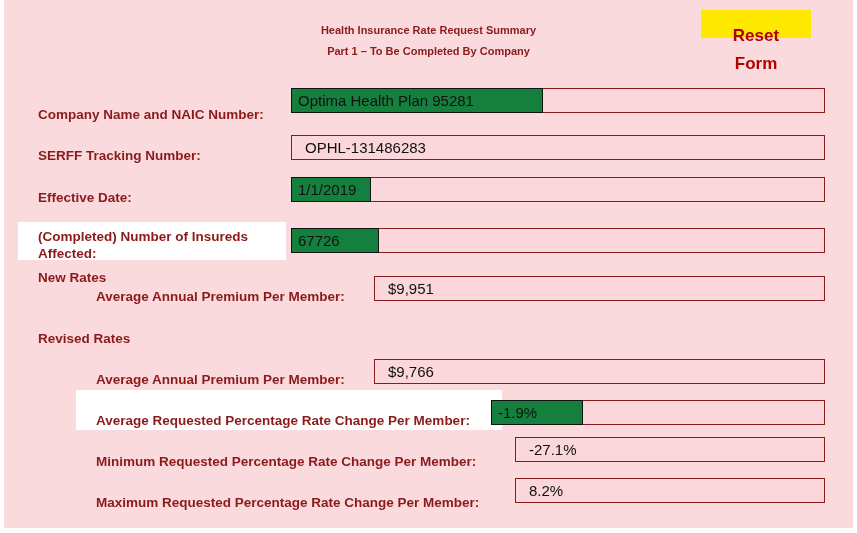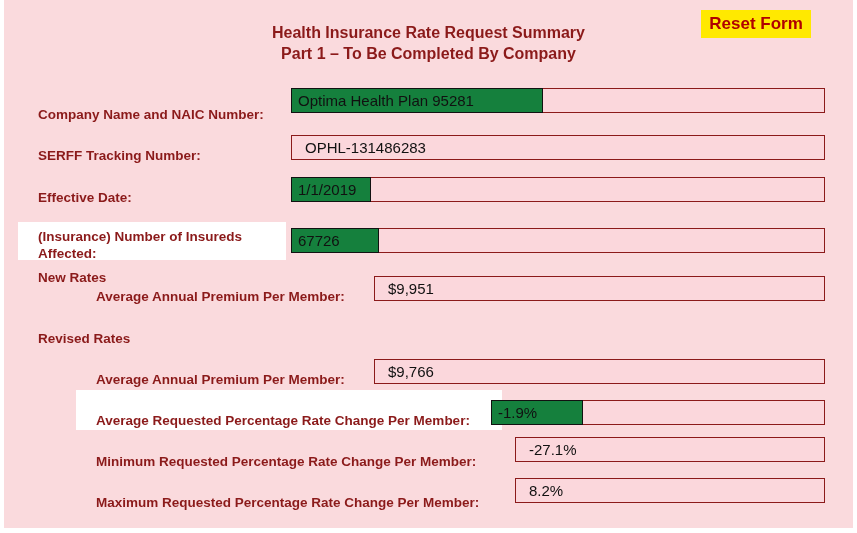--- a/index.html
+++ b/index.html
@@ -29,32 +29,32 @@
     left: 697px;
     width: 110px;
     height: 28px;
     background: #ffe900;
     color: #b00000;
     font-size: 17px;
     font-weight: bold;
     text-align: center;
     line-height: 28px;
     border: none;
-    padding: 0;
+    padding: 12px;
     font-family: "Liberation Sans", sans-serif;
     cursor: pointer;
   }
   .title {
     position: absolute;
     left: 0;
     right: 0;
     text-align: center;
     color: #8b1a1a;
     font-weight: bold;
-    font-size: 16px;
+    font-size: 11px;
   }
   .title-1 { top: 24px; }
   .title-2 { top: 45px; }
 
   .label {
     position: absolute;
     color: #8b1a1a;
     font-weight: bold;
     font-size: 13.5px;
     line-height: 17px;
@@ -116,21 +116,21 @@
 
   <div class="label" style="left:34px; top:147px;">SERFF Tracking Number:</div>
   <div class="field" style="left:287px; top:135px; width:534px;"></div>
   <div class="value-plain" style="left:287px; top:135px;">OPHL-131486283</div>
 
   <div class="label" style="left:34px; top:189px;">Effective Date:</div>
   <div class="field" style="left:287px; top:177px; width:534px;"></div>
   <div class="value-overlay" style="left:287px; top:177px; width:80px;">1/1/2019</div>
 
   <div class="white-strip" style="left:14px; top:222px; width:268px; height:38px;"></div>
-  <div class="label" style="left:34px; top:228px; width:250px;">(Insurance) Number of Insureds
+  <div class="label" style="left:34px; top:228px; width:250px;">(Completed) Number of Insureds
 Affected:</div>
   <div class="field" style="left:287px; top:228px; width:534px;"></div>
   <div class="value-overlay" style="left:287px; top:228px; width:88px;">67726</div>
 
   <div class="label" style="left:34px; top:269px;">New Rates</div>
 
   <div class="label" style="left:92px; top:288px;">Average Annual Premium Per Member:</div>
   <div class="field" style="left:370px; top:276px; width:451px;"></div>
   <div class="value-plain" style="left:370px; top:276px;">$9,951</div>
 

